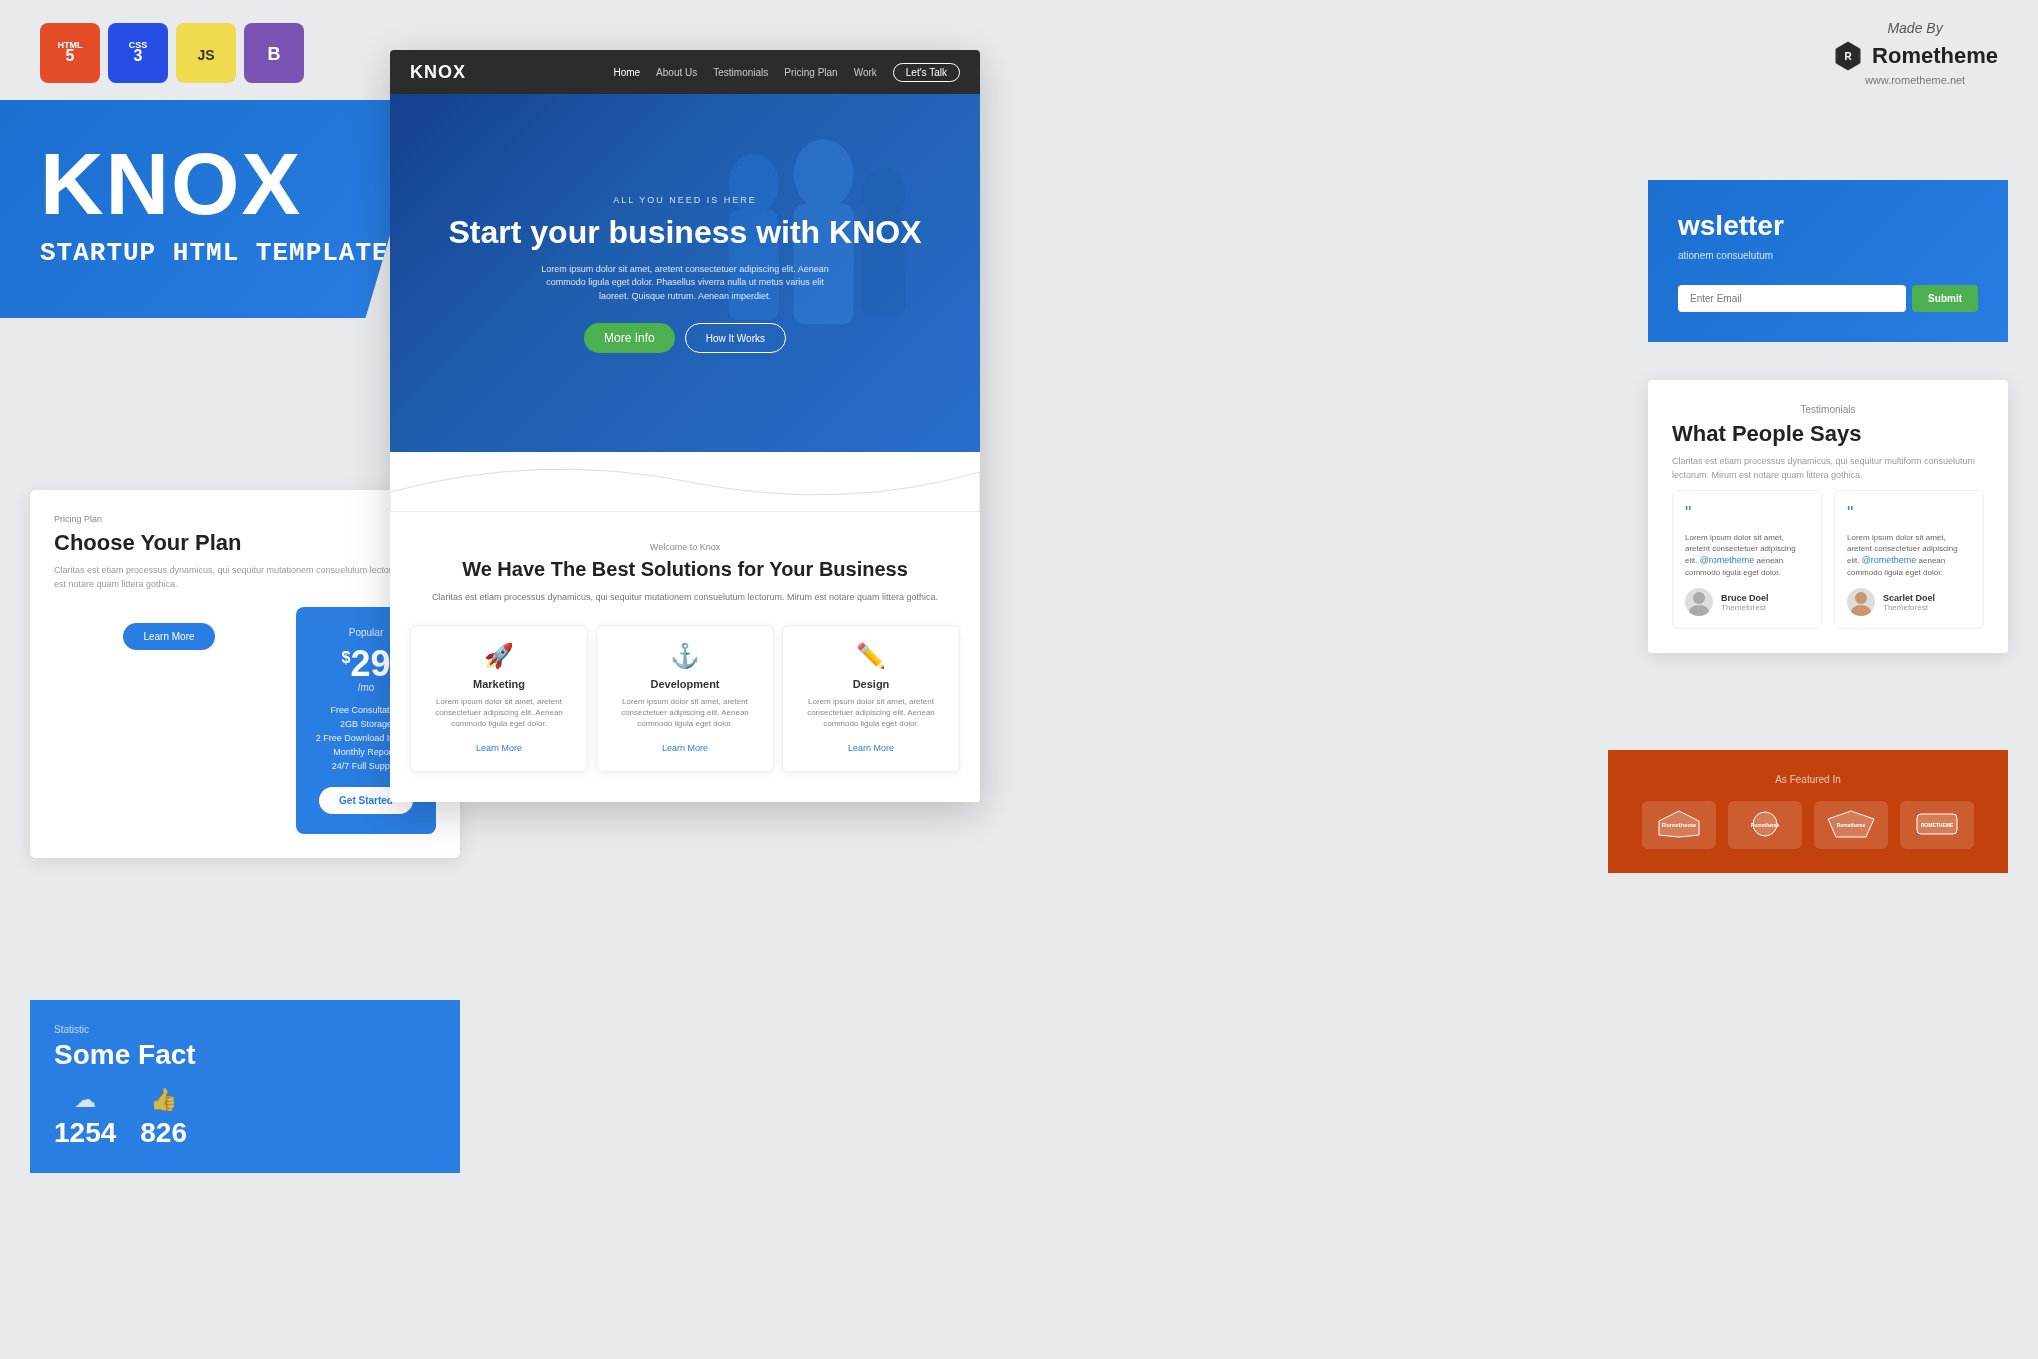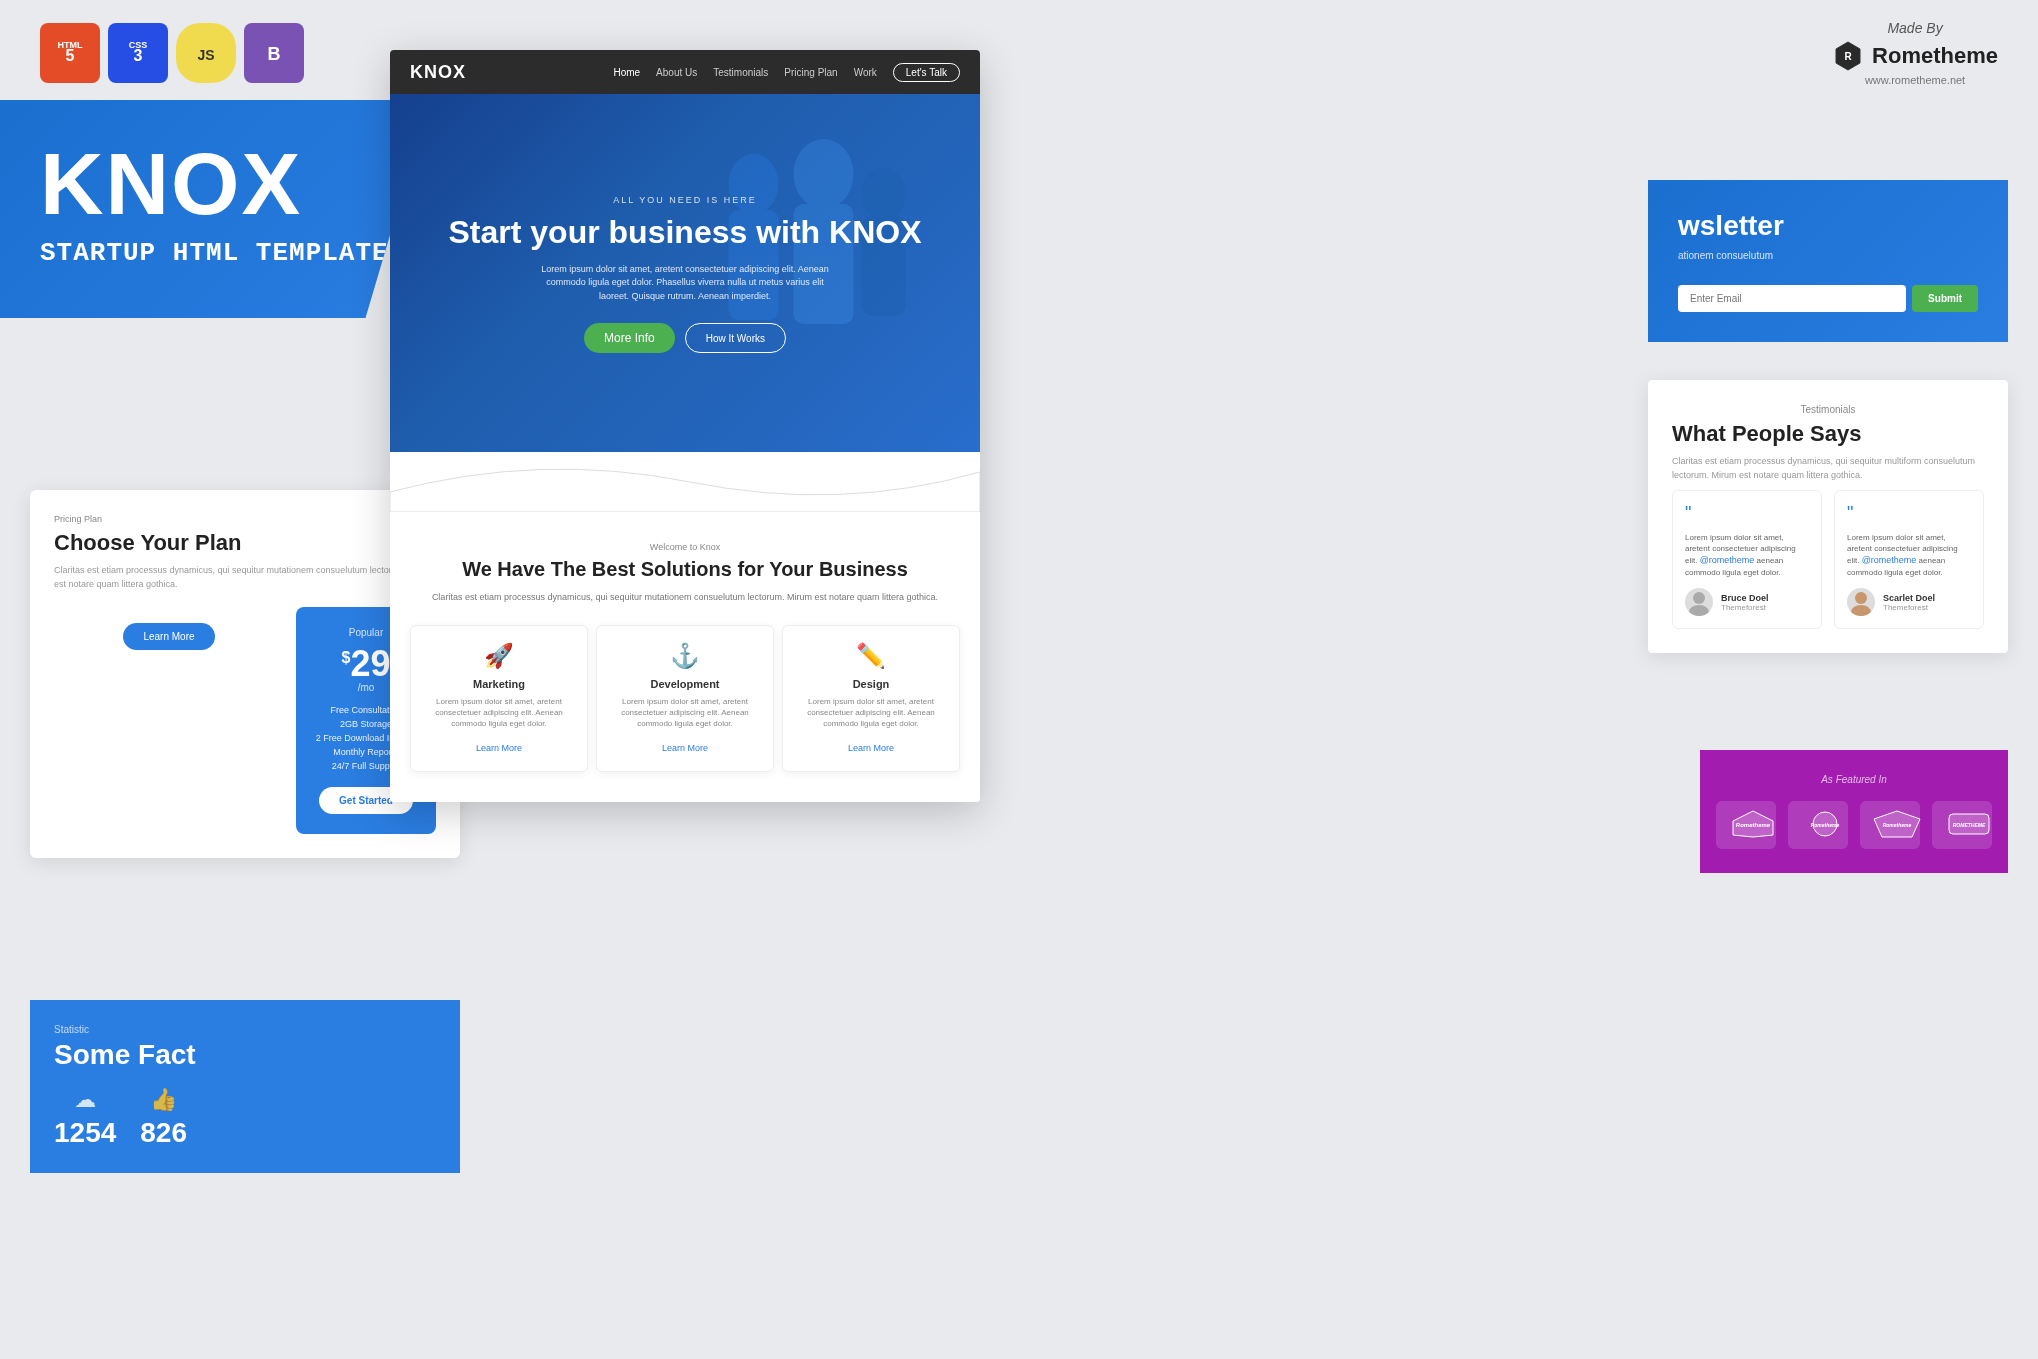--- a/index.html
+++ b/index.html
@@ -36,21 +36,21 @@
       display: flex;
       align-items: center;
       justify-content: center;
       font-weight: 900;
       font-size: 18px;
       color: white;
     }
 
     .tech-icon.html { background: #e34c26; }
     .tech-icon.css  { background: #264de4; }
-    .tech-icon.js   { background: #f0db4f; color: #701a75; border-radius: 24px; }
+    .tech-icon.js   { background: #f0db4f; color: #701a75; }
     .tech-icon.bs   { background: #7952b3; }
 
     .made-by {
       text-align: center;
     }
 
     .made-by-label {
       font-style: italic;
       color: #555;
       font-size: 14px;
@@ -440,25 +440,24 @@
     .author-company {
       font-size: 8px;
       color: #999;
     }
 
     
     .featured-panel {
       position: absolute;
       top: 750px;
       right: 30px;
-      width: 308px;
-      background: #a21caf;
+      width: 400px;
+      background: #c2410c;
       padding: 24px;
       z-index: 4;
-      font-style: italic;
     }
 
     .featured-label {
       font-size: 10px;
       color: rgba(255,255,255,0.7);
       text-align: center;
       margin-bottom: 16px;
     }
 
     .featured-logos {

